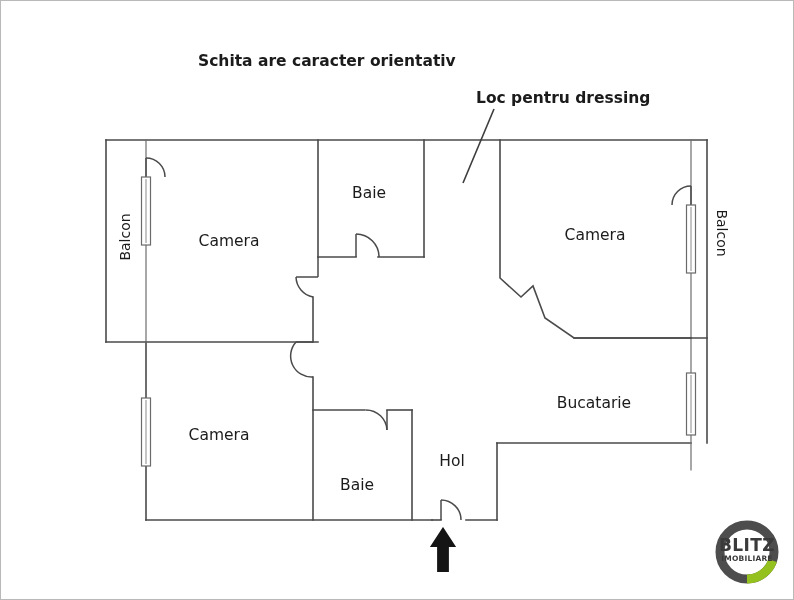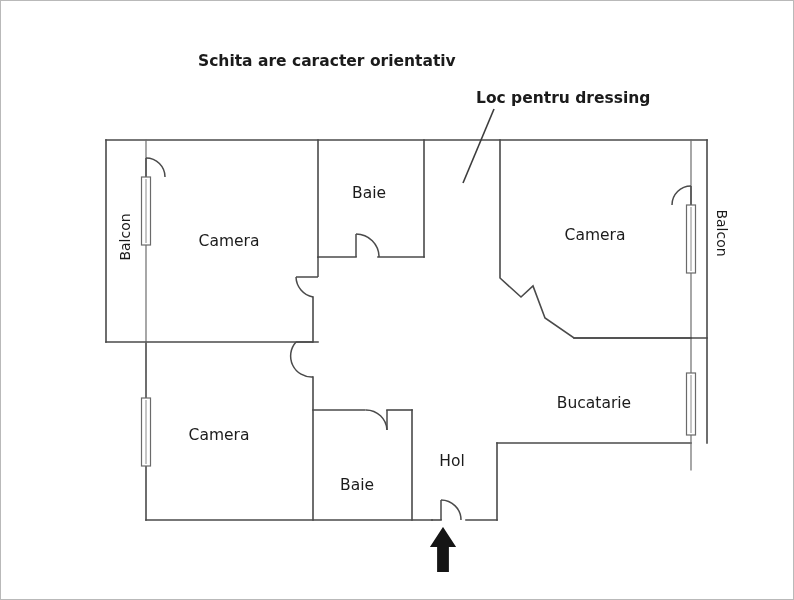--- a/index.html
+++ b/index.html
@@ -231,14 +231,27 @@
       <text class="txt txt-room" x="452" y="461" text-anchor="middle">Hol</text>
 
       <text class="txt txt-room" x="594" y="403" text-anchor="middle">Bucatarie</text>
 
       <text class="txt txt-vert-left" x="126" y="237" text-anchor="middle" transform="rotate(-90 126 237)">Balcon</text>
 
       <text class="txt txt-vert-left" x="721" y="233" text-anchor="middle" transform="rotate(90 721 233)">Balcon</text>
     </g>
   </svg>
 
+  <div id="logo">
+    <svg viewBox="0 0 70 70" width="70" height="70">
+
+      <circle cx="35" cy="35" r="27" fill="none" stroke="#4d4d4d" stroke-width="9"></circle>
+
+      <path d="M 35,62 A 27,27 0 0 0 60.6,43.6" fill="none" stroke="#95c11f" stroke-width="9" stroke-linecap="butt"></path>
+
+      <g>
+        <text x="35" y="34" text-anchor="middle" font-family="DejaVu Sans, sans-serif" font-size="17" font-weight="bold" fill="#3a3a3a" letter-spacing="0.4">BLITZ</text>
+        <text x="35" y="44" text-anchor="middle" font-family="DejaVu Sans, sans-serif" font-size="7.5" font-weight="bold" fill="#3a3a3a" letter-spacing="0.2">IMOBILIARE</text>
+      </g>
+    </svg>
+  </div>
 
 </div>
 
 </body></html>

